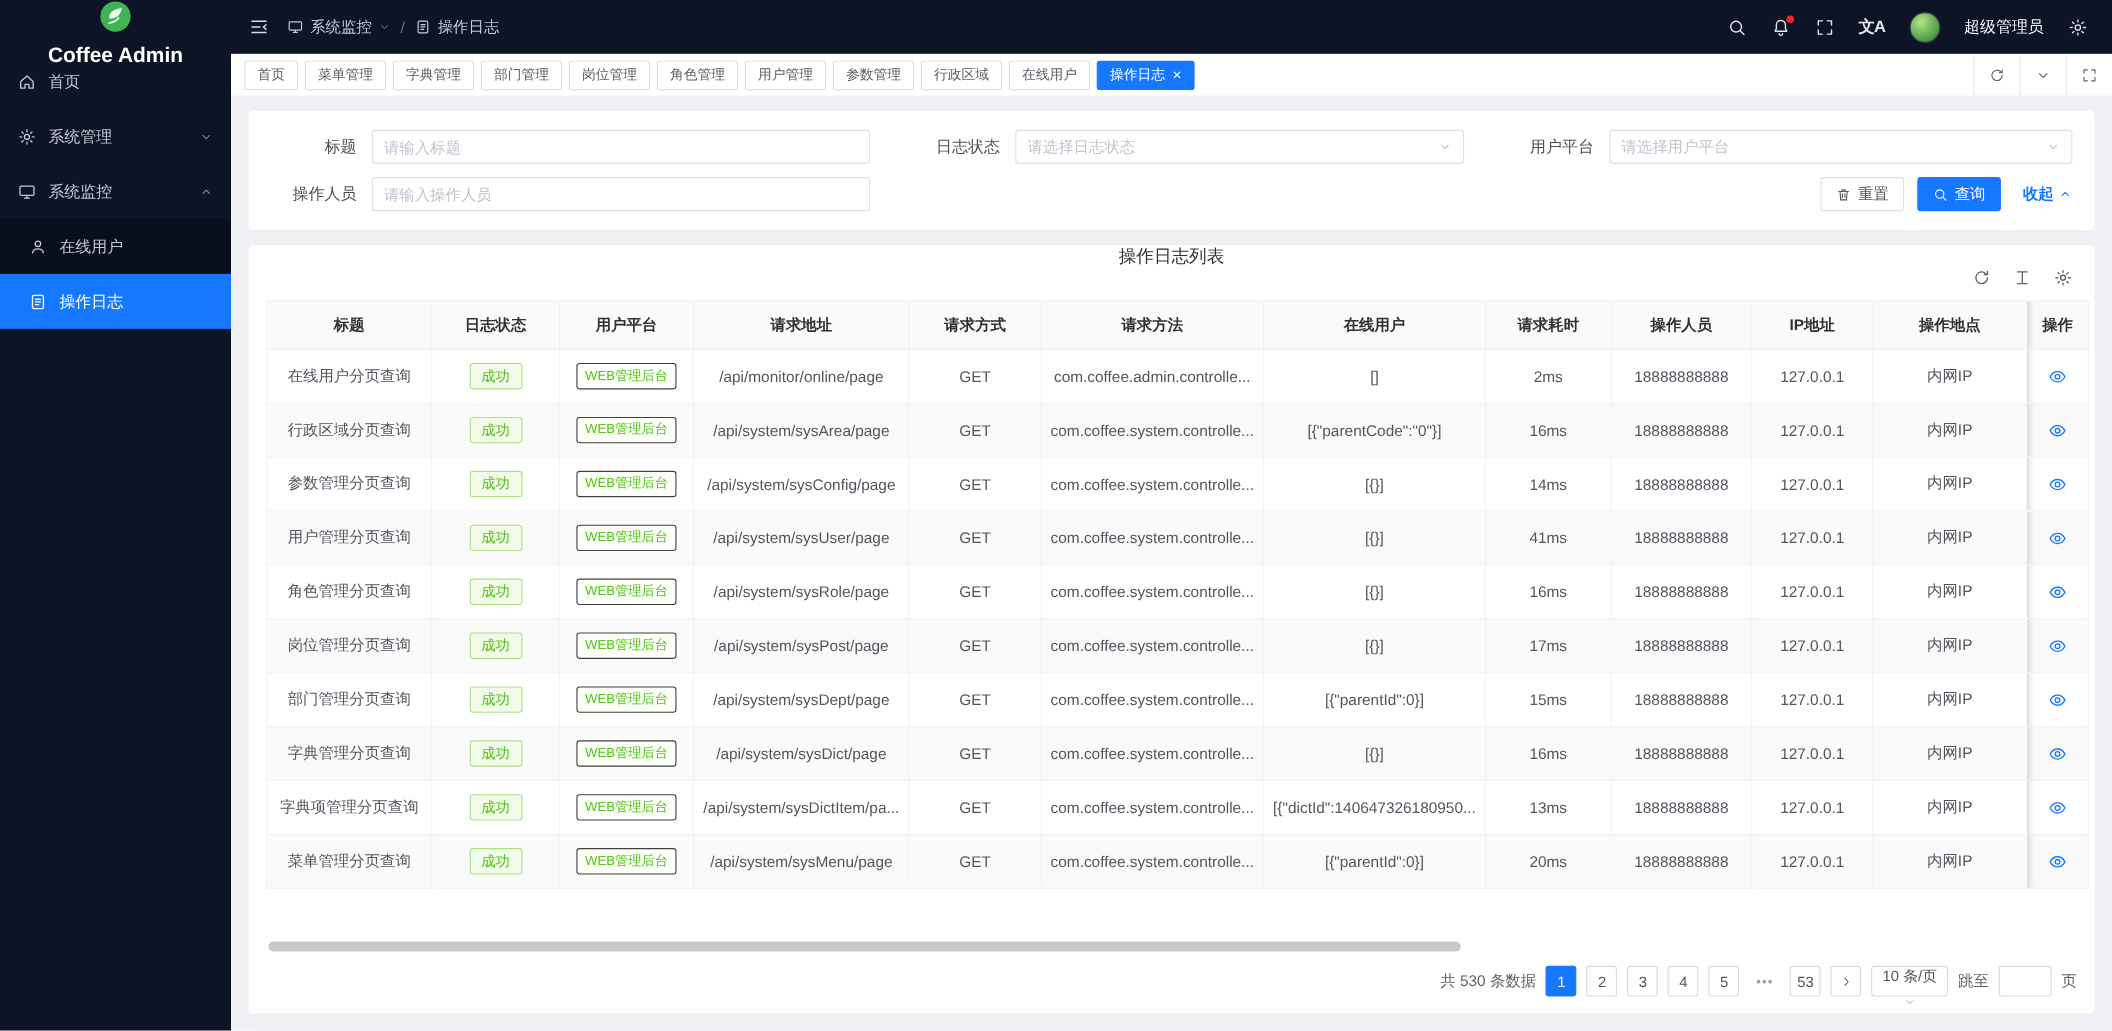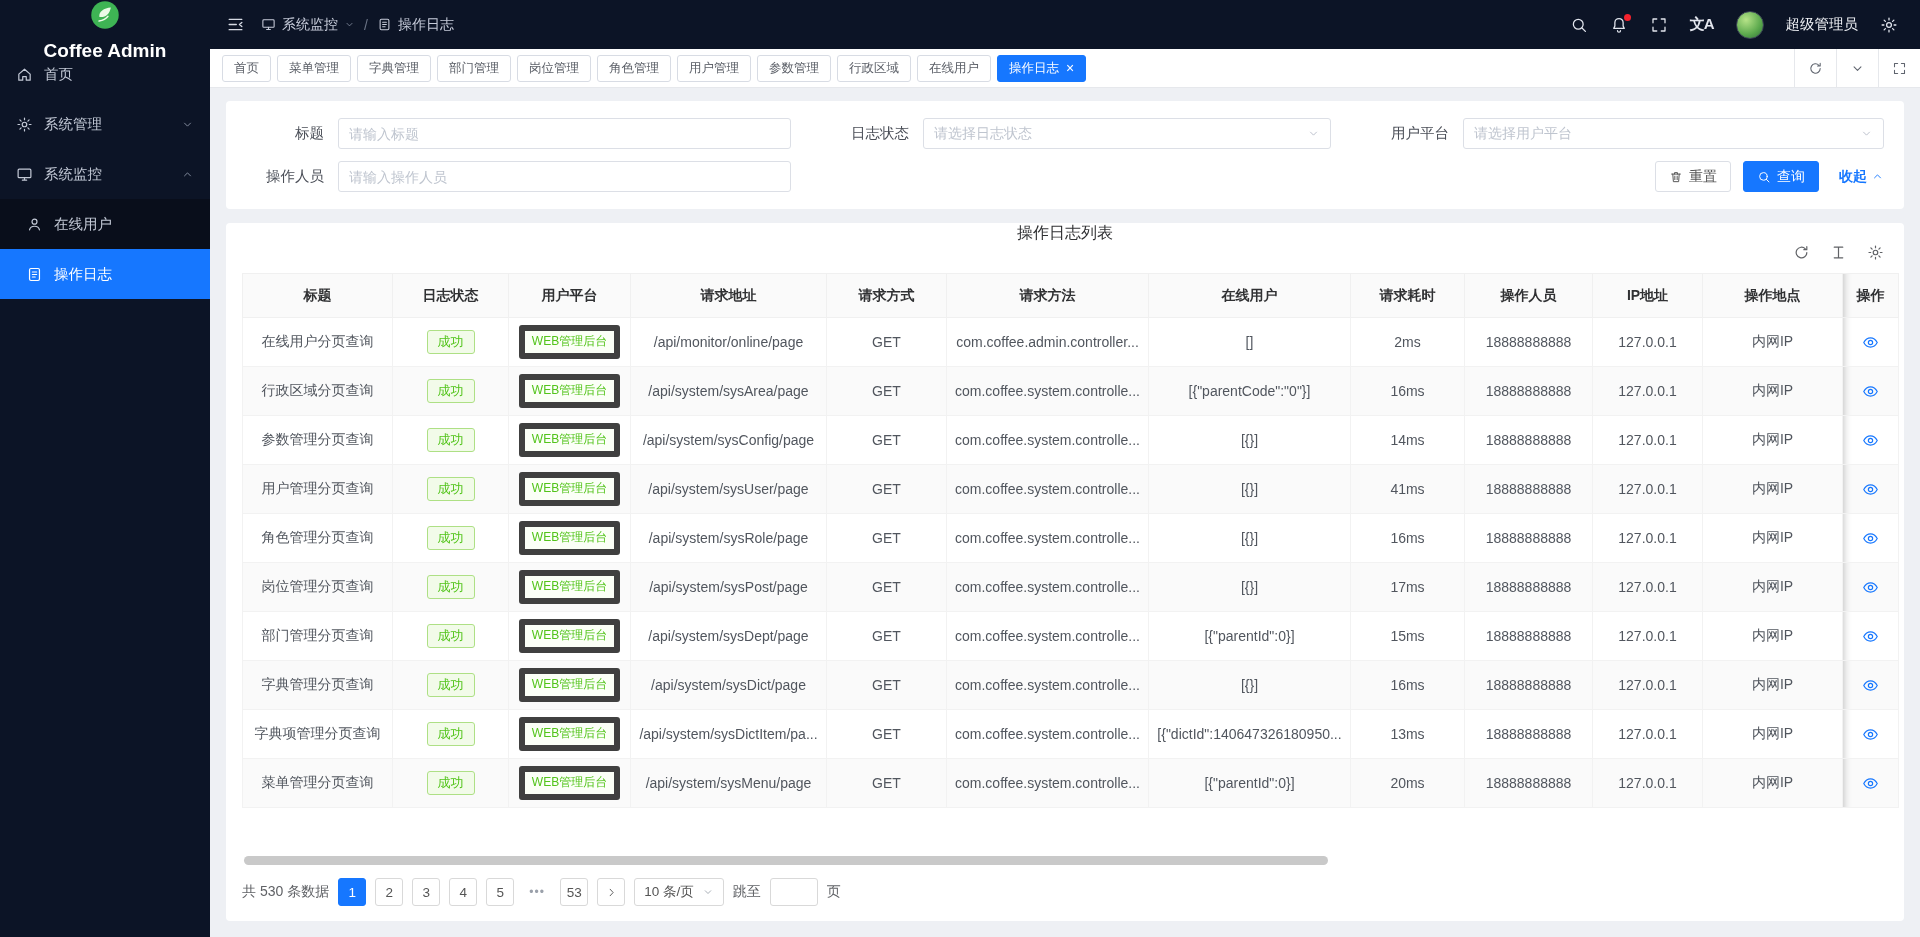--- a/index.html
+++ b/index.html
@@ -82,33 +82,33 @@
   .t-toolbar{height:50px;display:flex;align-items:center;padding:0 4px;flex-shrink:0;flex-direction:column;}
   .t-title{font-size:16px;color:#303133;}
   .t-tools{margin-left:auto;display:flex;align-items:center;gap:20px;color:#606266;}
   .t-tools .icon{width:17px;height:17px;cursor:pointer;}
   table{width:100%;border-collapse:collapse;table-layout:fixed;}
   th{background:#fafafa;height:44px;font-size:14px;color:#303133;font-weight:700;border:1px solid #f0f0f0;padding:0 6px;white-space:nowrap;overflow:hidden;text-overflow:ellipsis;}
   td{height:49px;text-align:center;font-size:14px;color:#51565e;border:1px solid #f2f2f2;white-space:nowrap;overflow:hidden;text-overflow:ellipsis;padding:0 8px;background:#fff;}
   tbody tr:nth-child(even) td{background:#fafafa;}
   td.fixed-col,th.fixed-col{border-left:1px solid #e4e4e4;box-shadow:inset 10px 0 8px -10px rgba(0,0,0,0.28);}
   .tag-success{display:inline-block;padding:3px 10px;font-size:13px;color:#52c41a;background:#f2fbe9;border:1px solid #aee085;border-radius:3px;line-height:1.3;}
-  .tag-platform{display:inline-block;padding:3px 7px;font-size:12px;color:#52c41a;background:#fbfff7;border:6px solid #404040;border-radius:3px;line-height:1.3;}
+  .tag-platform{display:inline-block;padding:3px 7px;font-size:12px;color:#52c41a;background:#fbfff7;border:1px solid #404040;border-radius:3px;line-height:1.3;}
   .eye{width:17px;height:17px;color:#1677ff;cursor:pointer;vertical-align:middle;}
   .spacer{flex:1;}
   .hscroll{height:9px;margin:4px 2px 8px;flex-shrink:0;}
   .hthumb{height:9px;width:66%;background:#c9c9c9;border-radius:5px;cursor:pointer;}
 
   
-  .pagination{display:flex;align-items:center;gap:9px;height:38px;color:#606266;font-size:14px;flex-shrink:0;}
+  .pagination{display:flex;align-items:center;justify-content:flex-end;gap:9px;height:38px;color:#606266;font-size:14px;flex-shrink:0;}
   .page-btn{min-width:28px;height:28px;display:inline-flex;align-items:center;justify-content:center;border:1px solid #d9d9d9;border-radius:3px;background:#fff;cursor:pointer;font-size:13.5px;color:#555;padding:0 5px;}
   .page-btn.active{background:#1677ff;border-color:#1677ff;color:#fff;}
   .page-btn.page-ellipsis{border:none;background:none;color:#9aa0aa;letter-spacing:1px;font-size:12px;}
   .page-btn .icon{width:13px;height:13px;}
-  .page-size{height:28px;border:1px solid #d9d9d9;border-radius:3px;display:inline-flex;align-items:center;gap:8px;padding:0 9px;font-size:13.5px;color:#555;cursor:pointer;background:#fff;}
+  .page-size{height:28px;border:1px solid #d9d9d9;border-radius:3px;display:inline-flex;align-items:center;gap:8px;padding:0 9px;font-size:13.5px;color:#555;cursor:pointer;background:#fff;flex-direction:column;}
   .page-size .icon{width:12px;height:12px;color:#9aa0aa;}
   .jump-input{width:48px;height:28px;border:1px solid #d9d9d9;border-radius:3px;outline:none;padding:0 6px;font-size:14px;font-family:inherit;}
 </style>
 </head>
 <body>
 
 <div class="app">
 
   <aside class="sidebar">
     <div class="logo">
@@ -427,21 +427,21 @@
                 <th class="fixed-col">操作</th>
               </tr>
             </thead>
           <tbody id="tbody">
               <tr>
                 <td>在线用户分页查询</td>
                 <td><span class="tag-success">成功</span></td>
                 <td><span class="tag-platform">WEB管理后台</span></td>
                 <td>/api/monitor/online/page</td>
                 <td>GET</td>
-                <td>com.coffee.admin.controller...</td>
+                <td>com.coffee.admin.controlle...</td>
                 <td>[]</td>
                 <td>2ms</td>
                 <td>18888888888</td>
                 <td>127.0.0.1</td>
                 <td>内网IP</td>
                 <td class="fixed-col"><span class="icon eye">
                     <svg viewBox="0 0 24 24">
                       <path d="M2.5 12S6 5.5 12 5.5 21.5 12 21.5 12 18 18.5 12 18.5 2.5 12 2.5 12z"></path>
                       <circle cx="12" cy="12" r="3"></circle>
                     </svg>

